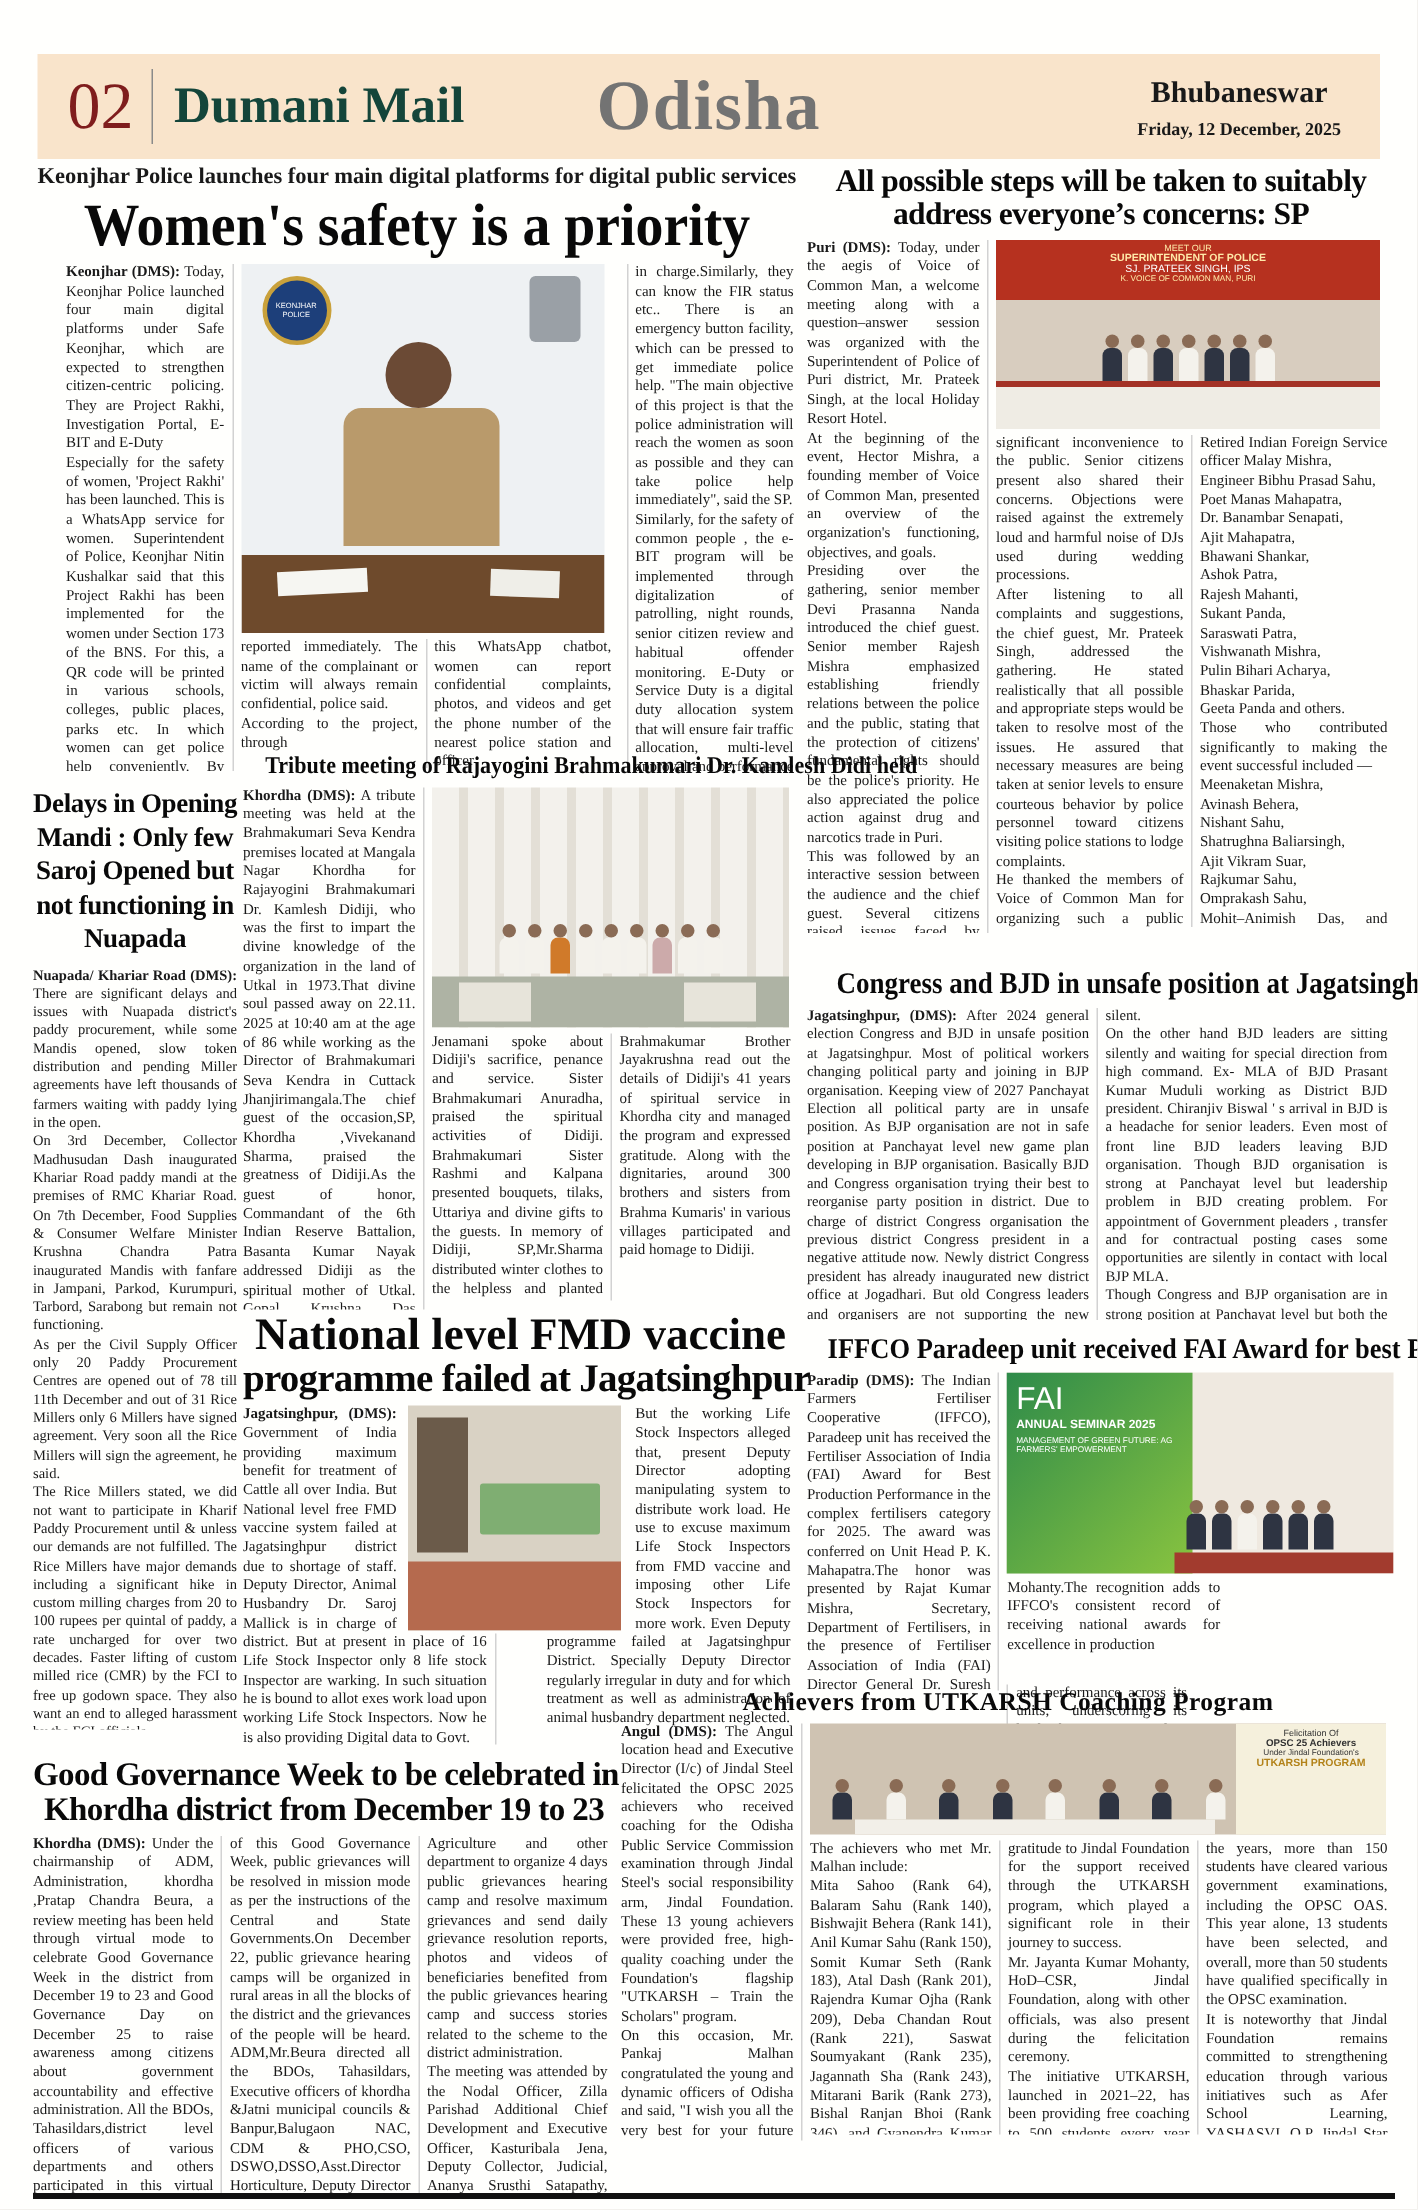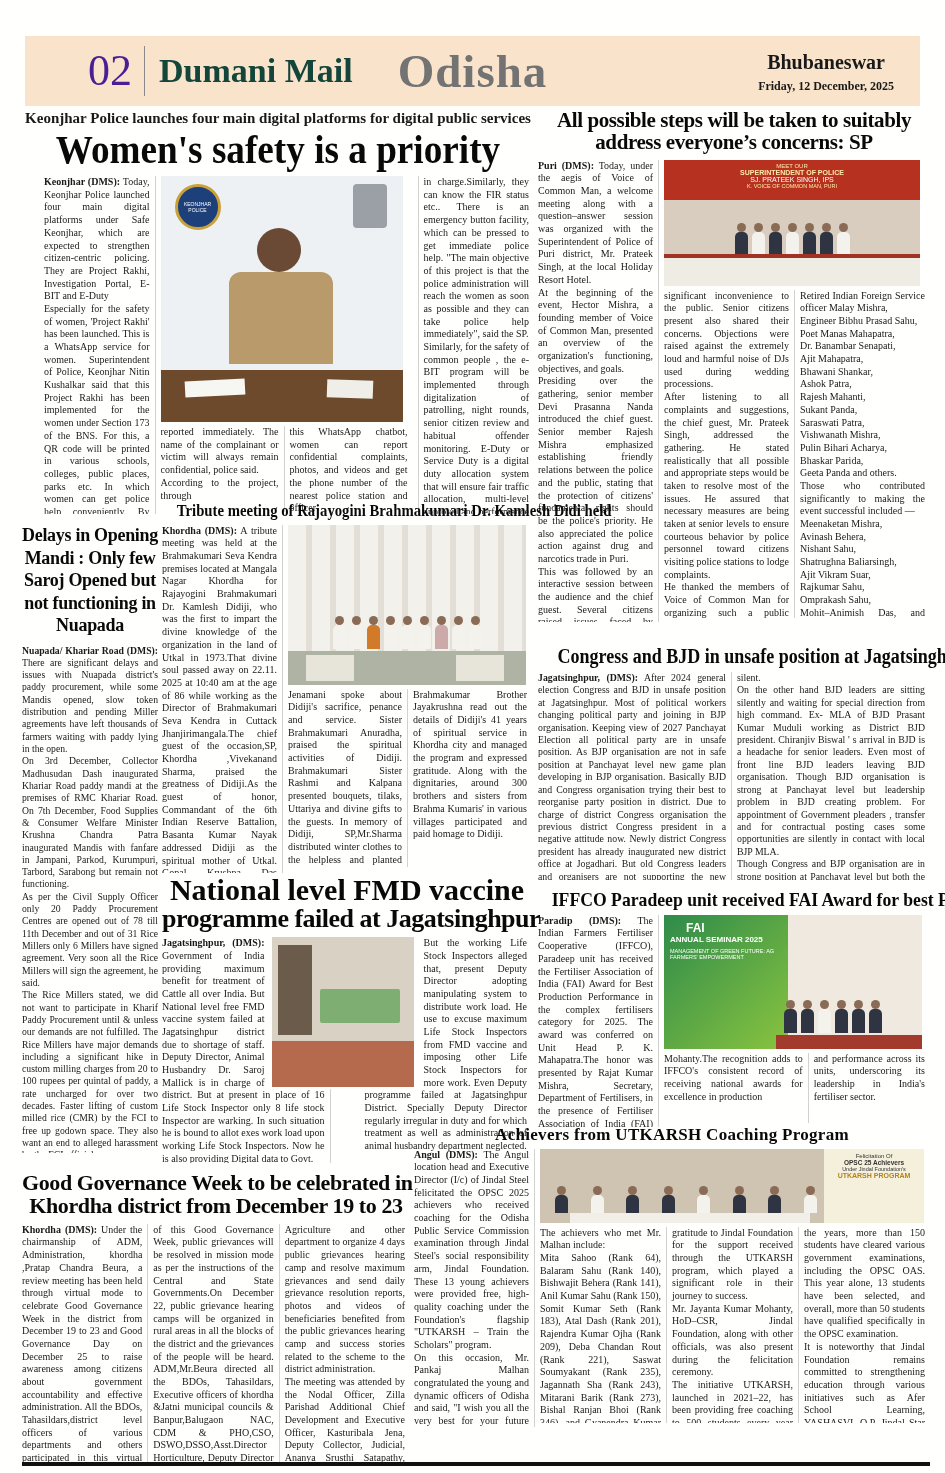--- a/index.html
+++ b/index.html
@@ -1,21 +1,21 @@
 <!DOCTYPE html>
 <html><head>
 <meta charset="utf-8">
 <style>
   html,body{margin:0;padding:0;background:#e9e6e0;}
   #page{position:relative;width:945px;height:1473px;background:#fffffd;margin:0 auto;
         font-family:"Liberation Serif",serif;color:#191919;overflow:hidden;}
   
   #masthead{position:absolute;left:25px;top:36px;width:895px;height:70px;background:#f9e4cb;
             display:flex;align-items:center;}
-  .pageno{font-size:44px;color:#4c1d95;padding:0 12px 0 20px;line-height:1;margin-left:43px;}
+  .pageno{font-size:44px;color:#7f1d1d;padding:0 12px 0 20px;line-height:1;}
   .mast-div{width:1px;height:50px;background:#8a8a8a;}
   .paper-name{font-size:34px;font-weight:bold;color:#14453a;padding-left:14px;line-height:1;}
   .edition{position:absolute;left:0;right:0;text-align:center;font-size:47px;font-weight:bold;
            color:#737373;letter-spacing:1px;line-height:70px;}
   .mast-right{margin-left:auto;text-align:center;padding-right:26px;line-height:1.5;position:relative;}
   .mast-city{font-size:20px;font-weight:bold;}
   .mast-date{font-size:12px;font-weight:bold;}
   
   .art{position:absolute;}
   .kicker{font-size:15px;font-weight:bold;text-align:center;line-height:1.1;}
@@ -212,35 +212,35 @@
     </div>
   </div>
 
   <div class="art" style="left:538px;top:890px;width:392px;">
     <div class="headline h-nowrap" style="font-size:19px;transform:scaleX(0.93);transform-origin:center;">IFFCO Paradeep unit received FAI Award for best Production</div>
     <div class="body-row" style="margin-top:5px;height:212px;">
       <div class="col pre" style="width:126px;height:212px;padding-left:0;"><span class="dl">Paradip (DMS):</span> <span>The Indian Farmers Fertiliser Cooperative (IFFCO), Paradeep unit has received the Fertiliser Association of India (FAI) Award for Best Production Performance in the complex fertilisers category for 2025. The award was conferred on Unit Head P. K. Mahapatra.The honor was presented by Rajat Kumar Mishra, Secretary, Department of Fertilisers, in the presence of Fertiliser Association of India (FAI) Director General Dr. Suresh Kumar Chaudhari, Chairman S.Sankarasubramanian and Co-Chairman Siba Prasad</span></div>
       <div class="stackcol" style="width:266px;padding-left:5px;">
         <div class="photo" style="width:258px;height:134px;background:#efe9e0;">
           <div style="position:absolute;left:0;top:0;width:112px;height:100%;background:linear-gradient(135deg,#2e8b4a,#8dc63f);color:#fff;font-family:'Liberation Sans',sans-serif;padding:6px;">
-            <div style="font-size:12px;font-weight:bold;margin-left:16px;">FAI</div>
+            <div style="font-size:21px;font-weight:normal;">FAI</div>
             <div style="font-size:8px;font-weight:bold;">ANNUAL SEMINAR 2025</div>
             <div style="font-size:5.5px;margin-top:4px;">MANAGEMENT OF GREEN FUTURE: AG FARMERS' EMPOWERMENT</div>
           </div>
           <div class="prow" style="left:110px;bottom:16px;justify-content:flex-start;padding-left:8px;">
             <span class="person"></span>
               <span class="person"></span>
               <span class="person white"></span>
               <span class="person"></span>
               <span class="person"></span>
               <span class="person"></span>
           </div>
           <div style="position:absolute;left:112px;bottom:0;right:0;height:14px;background:#a23b2e;"></div>
         </div>
-        <div class="body-row" style="margin-top:4px;">
+        <div class="body-row" style="margin-top:4px;flex-direction:column;">
           <div class="col pre" style="width:142px;height:70px;padding-left:0;">Mohanty.The recognition adds to IFFCO's consistent record of receiving national awards for excellence in production</div>
           <div class="col pre" style="width:114px;height:70px;">and performance across its units, underscoring its leadership in India's fertiliser sector.</div>
         </div>
       </div>
     </div>
   </div>
 
   <div class="art" style="left:22px;top:1172px;width:388px;">
     <div class="headline h-nowrap" style="font-size:22px;letter-spacing:-0.4px;">Good Governance Week to be celebrated in</div>
     <div class="headline h-nowrap" style="font-size:22px;letter-spacing:-0.4px;">Khordha district from December 19 to 23</div>

